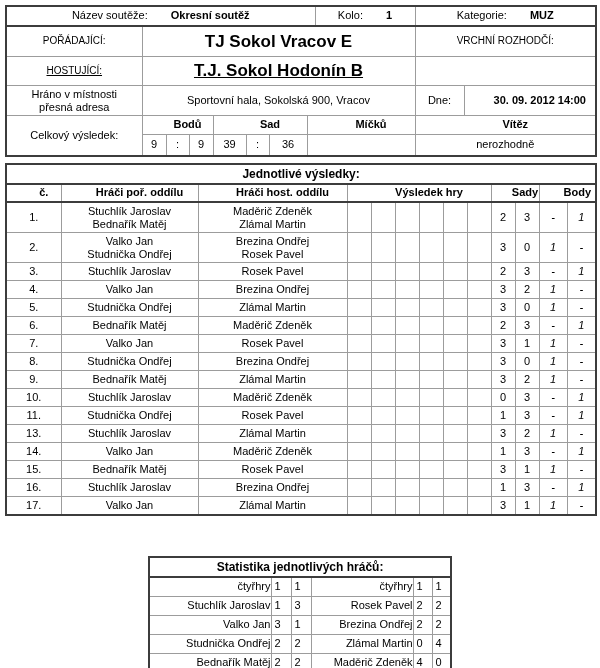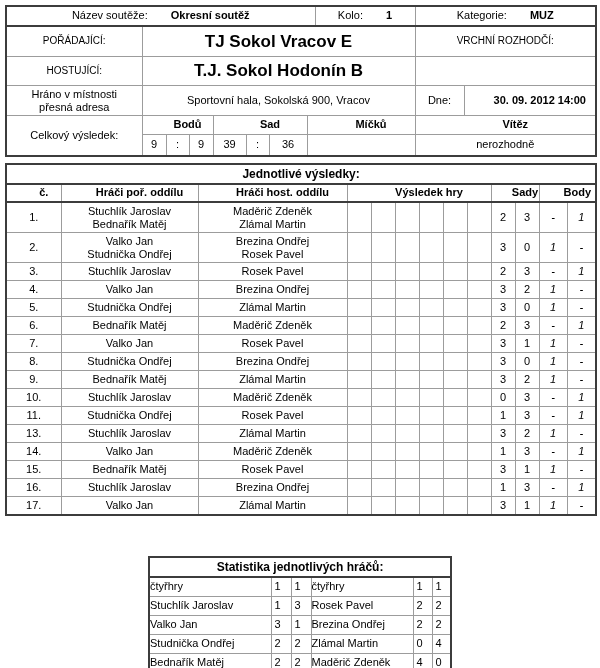--- a/index.html
+++ b/index.html
@@ -16,26 +16,26 @@
   .top{left:5px;top:5px;width:590px;}
   .mid{left:5px;top:163px;width:590px;}
   .stats{left:148px;top:556px;width:304px;}
   .b{font-weight:bold;padding-left:20px;}
   .big{font-size:17px;font-weight:bold;}
   .lbl{font-size:10px;}
   .two-line{line-height:13px;margin-top:24px;}
   tr.thick td{border-bottom:2px solid #3c3c3c;}
   .title-cell{font-weight:bold;font-size:12px;}
   .mid td.c-pts{font-style:italic;}
-  .stats td.name{text-align:left;padding-left:0;}
+  .stats td.name{text-align:right;padding-left:9px;}
   .stats td.num{text-align:left;padding-left:3px;}
   .h18 td{height:18px;}
   .h16 td{height:16px;}
   .h20 td{height:20px;}
-  .h28 td{height:28px;}
+  .h28 td{height:28px;text-decoration:underline;}
   .h29 td{height:29px;}
   .mid tr.single td{height:17px;}
   .mid tr.double td{height:29px;}
 </style>
 </head>
 <body>
 
 <div>
 
   <table class="t top">

